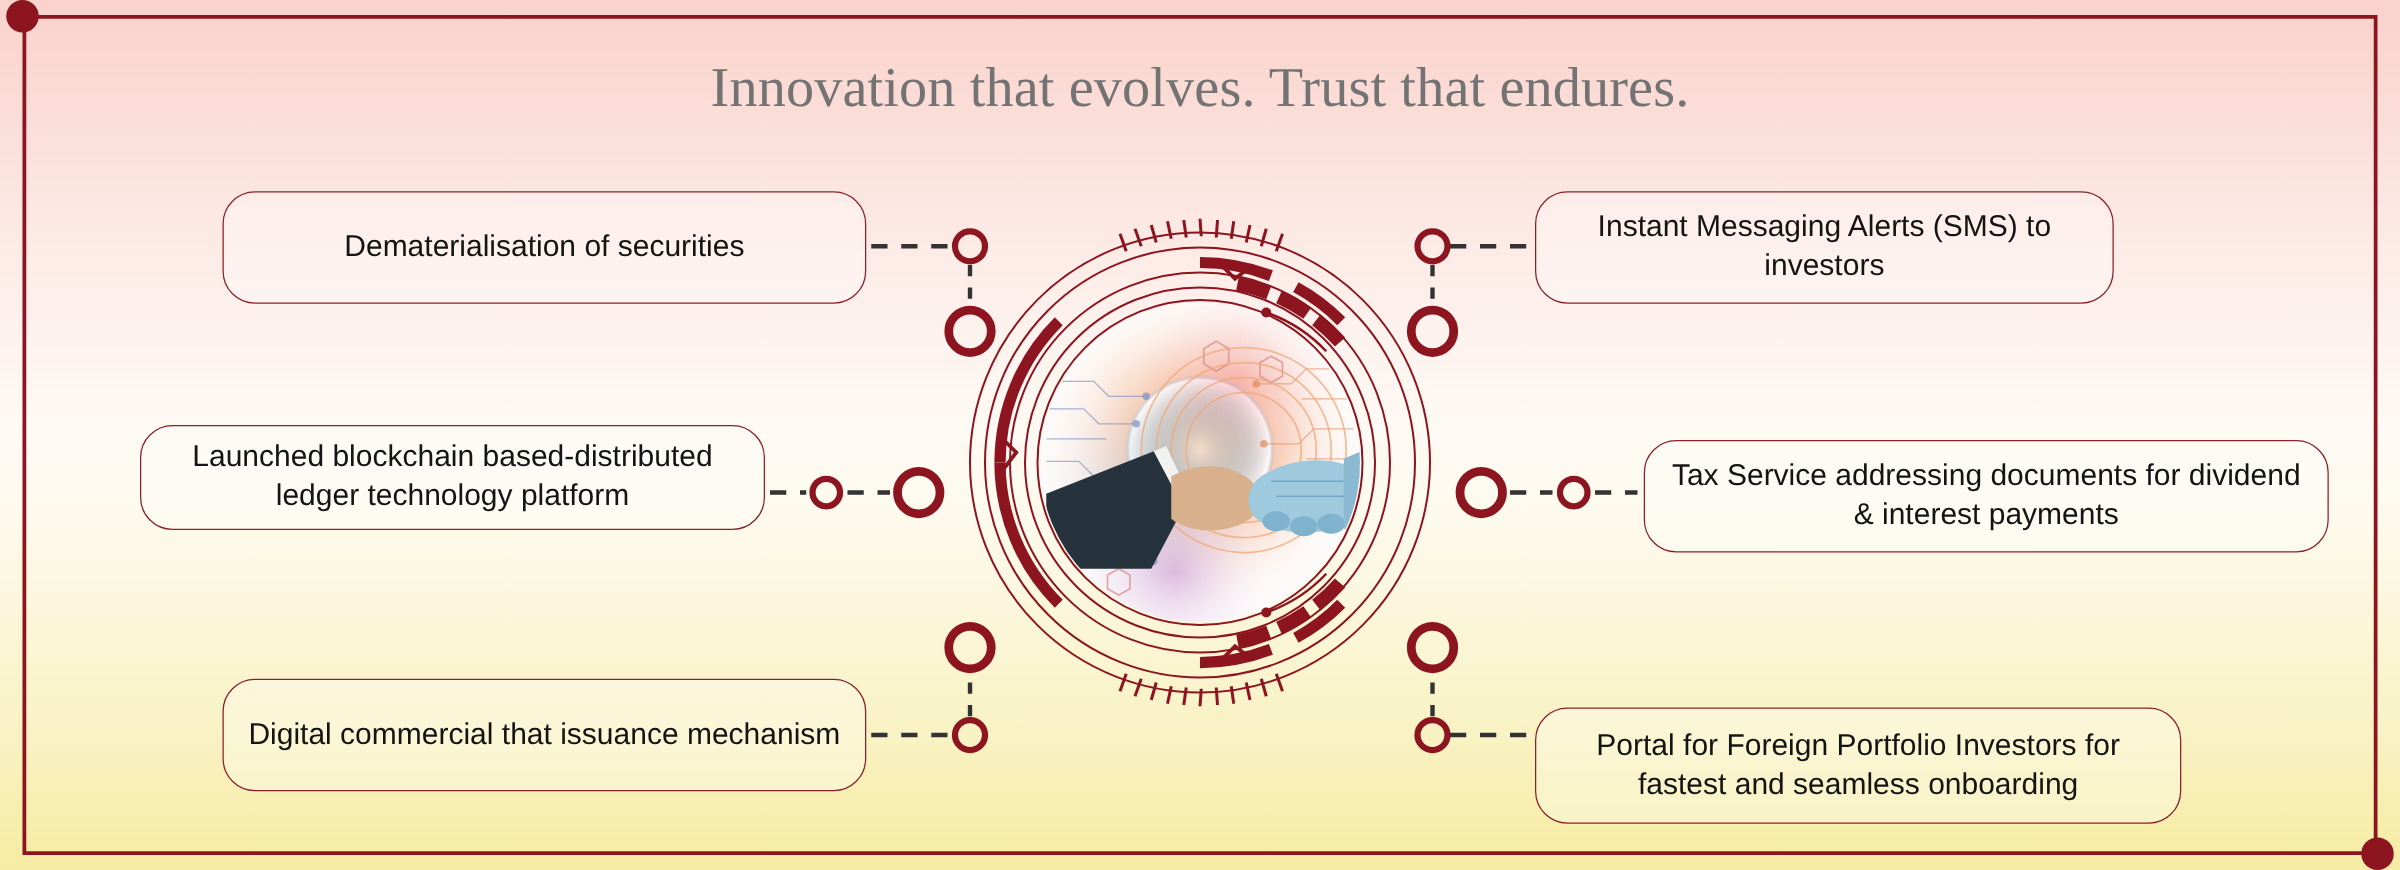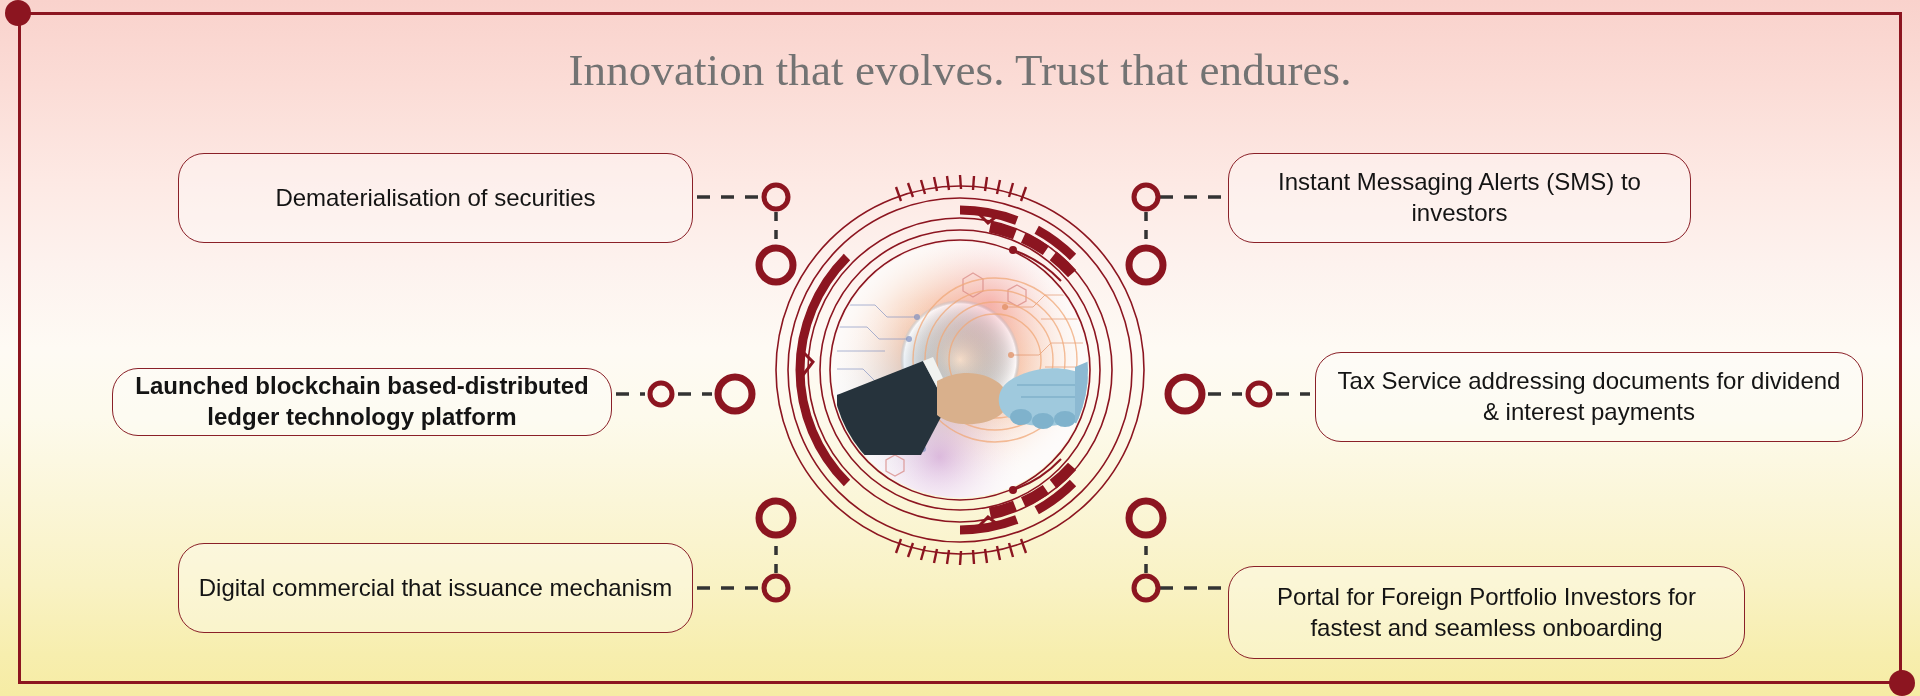--- a/index.html
+++ b/index.html
@@ -71,21 +71,21 @@
     align-items: center;
     justify-content: center;
     text-align: center;
     color: #141414;
     font-size: 24px;
     line-height: 1.28;
     padding: 8px 18px;
   }
 
   #card-demat        { left: 178px;  top: 153px; width: 515px; height: 90px; }
-  #card-blockchain   { left: 112px;  top: 368px; width: 500px; height: 68px; font-weight: bold; }
+  #card-blockchain   { left: 112px;  top: 340px; width: 500px; height: 84px; }
   #card-dcp          { left: 178px;  top: 543px; width: 515px; height: 90px; }
   #card-sms          { left: 1228px; top: 153px; width: 463px; height: 90px; }
   #card-tax          { left: 1315px; top: 352px; width: 548px; height: 90px; }
   #card-fpi          { left: 1228px; top: 566px; width: 517px; height: 93px; }
 
   
   #connectors {
     position: absolute;
     left: 0; top: 0;
     width: 1920px;

